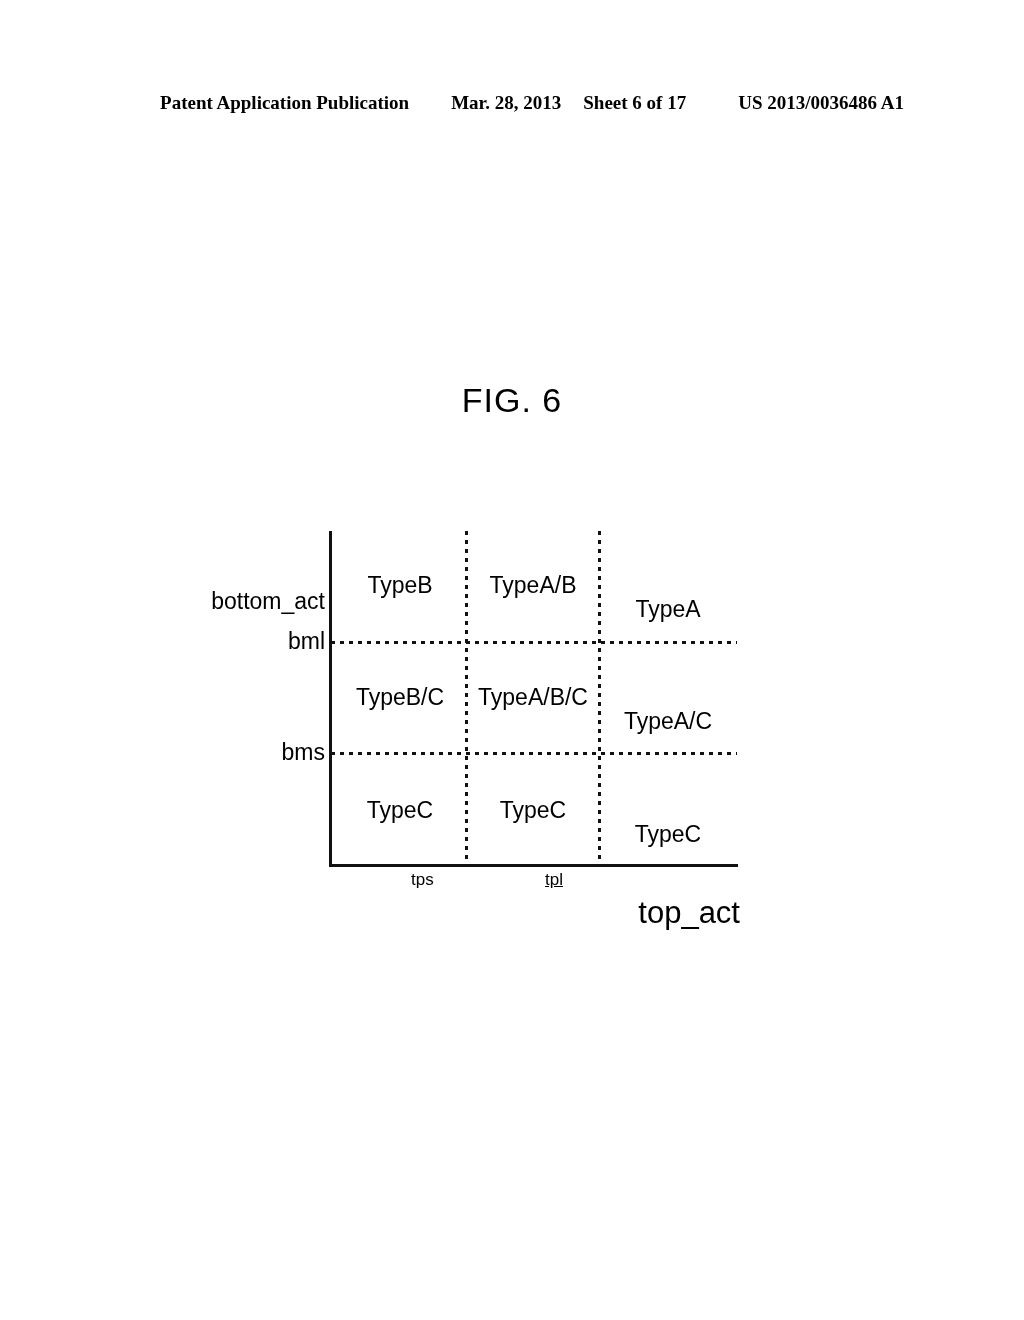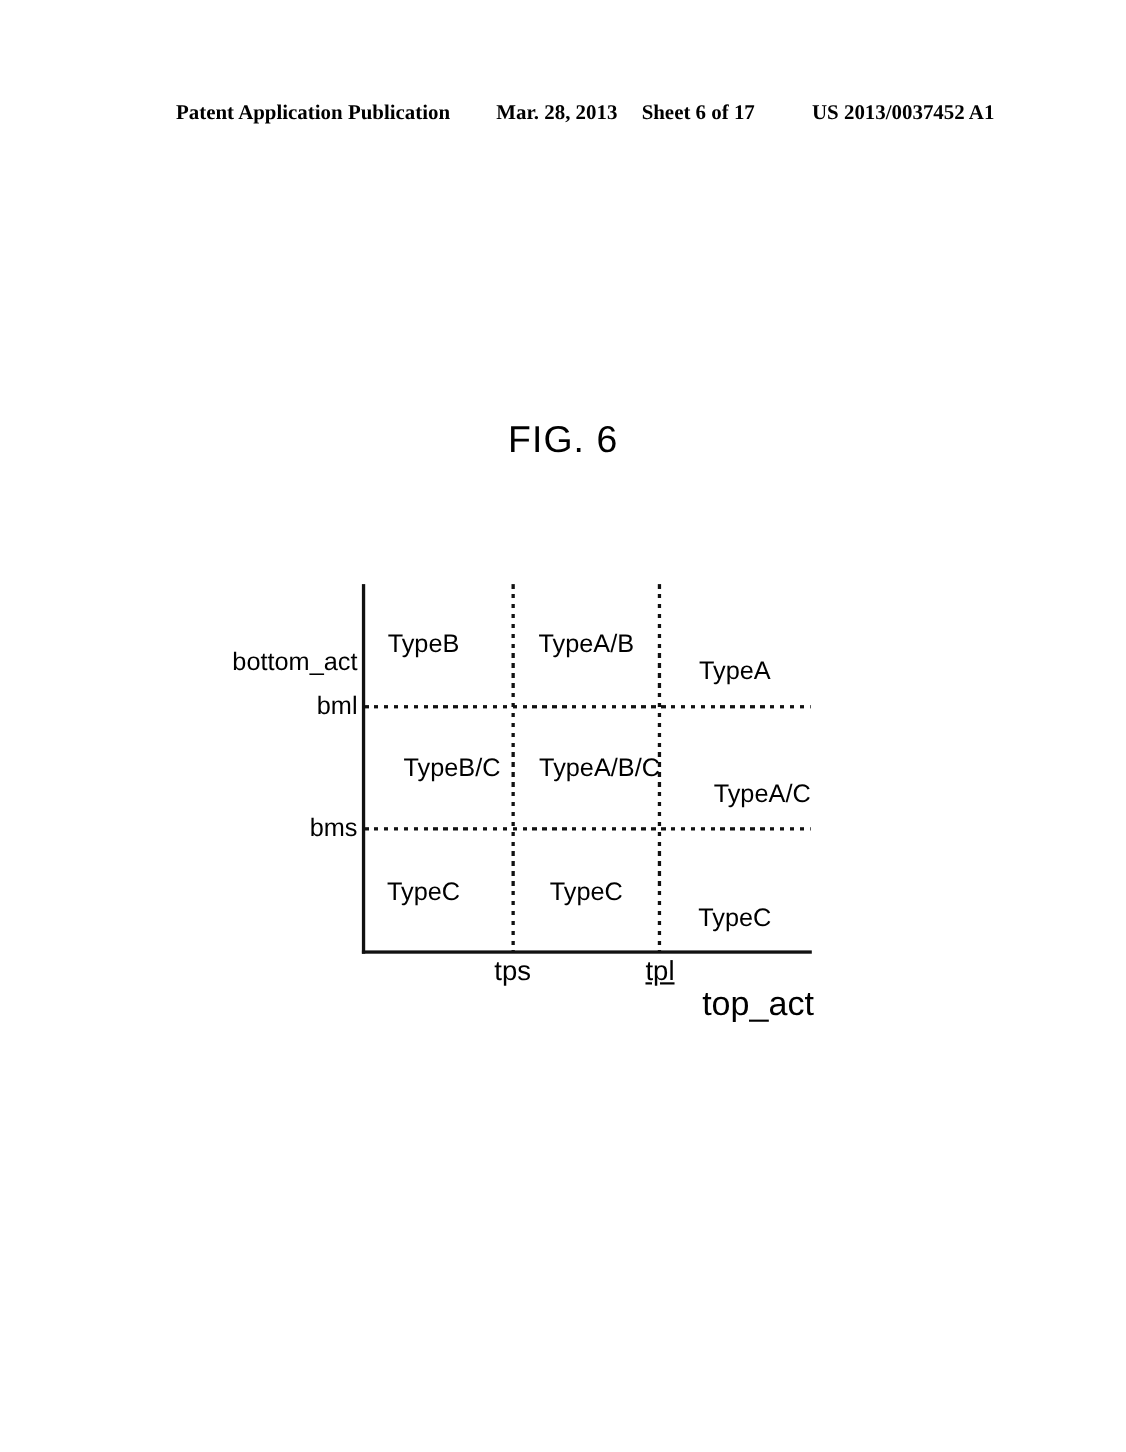--- a/index.html
+++ b/index.html
@@ -109,44 +109,43 @@
   
   .cell {
     position: absolute;
     text-align: center;
     font-size: 23px;
     font-family: "Liberation Sans", sans-serif;
     white-space: nowrap;
     line-height: 1;
   }
   
-  .col0 { left: 315px; width: 140px; }
+  .col0 { left: 330px; width: 140px; }
   .col1 { left: 466px; width: 134px; }
   .col2 { left: 599px; width: 138px; margin-top: 24px; }
   
   .row0 { top: 574px; }
-  .row1 { top: 686px; text-align: right; }
+  .row1 { top: 686px; }
   .row2 { top: 799px; }
 
   
   .ylabel {
     position: absolute;
     text-align: right;
     font-size: 23px;
     white-space: nowrap;
     line-height: 1;
   }
   .ylabel.bottom-act { left: 150px; width: 175px; top: 546px; margin-top: 44px; }
   .ylabel.bml        { left: 200px; width: 125px; top: 630px; }
   .ylabel.bms        { left: 200px; width: 125px; top: 741px; }
 
   .xlabel {
     position: absolute;
-    text-align: center;
-    font-size: 25px;
+    font-size: 17px;
     white-space: nowrap;
     line-height: 1;
   }
   .xlabel.tps { left: 411px; width: 110px; top: 871px; }
   .xlabel.tpl { left: 545px; width: 110px; top: 871px; text-decoration: underline; }
 
   .axis-name-x {
     position: absolute;
     left: 600px;
     width: 140px;
@@ -157,21 +156,21 @@
     line-height: 1;
   }
 </style>
 </head>
 <body>
 
 <div class="patent-header">
   <span class="hdr-pub">Patent Application Publication</span>
   <span class="hdr-date">Mar. 28, 2013</span>
   <span class="hdr-sheet">Sheet 6 of 17</span>
-  <span class="hdr-num">US 2013/0037452 A1</span>
+  <span class="hdr-num">US 2013/0036486 A1</span>
 </div>
 
 <div class="fig-title">FIG. 6</div>
 
 <div id="chart">
 
   <div class="axis-y"></div>
   <div class="axis-x"></div>
 
   <div class="hline bml"></div>

